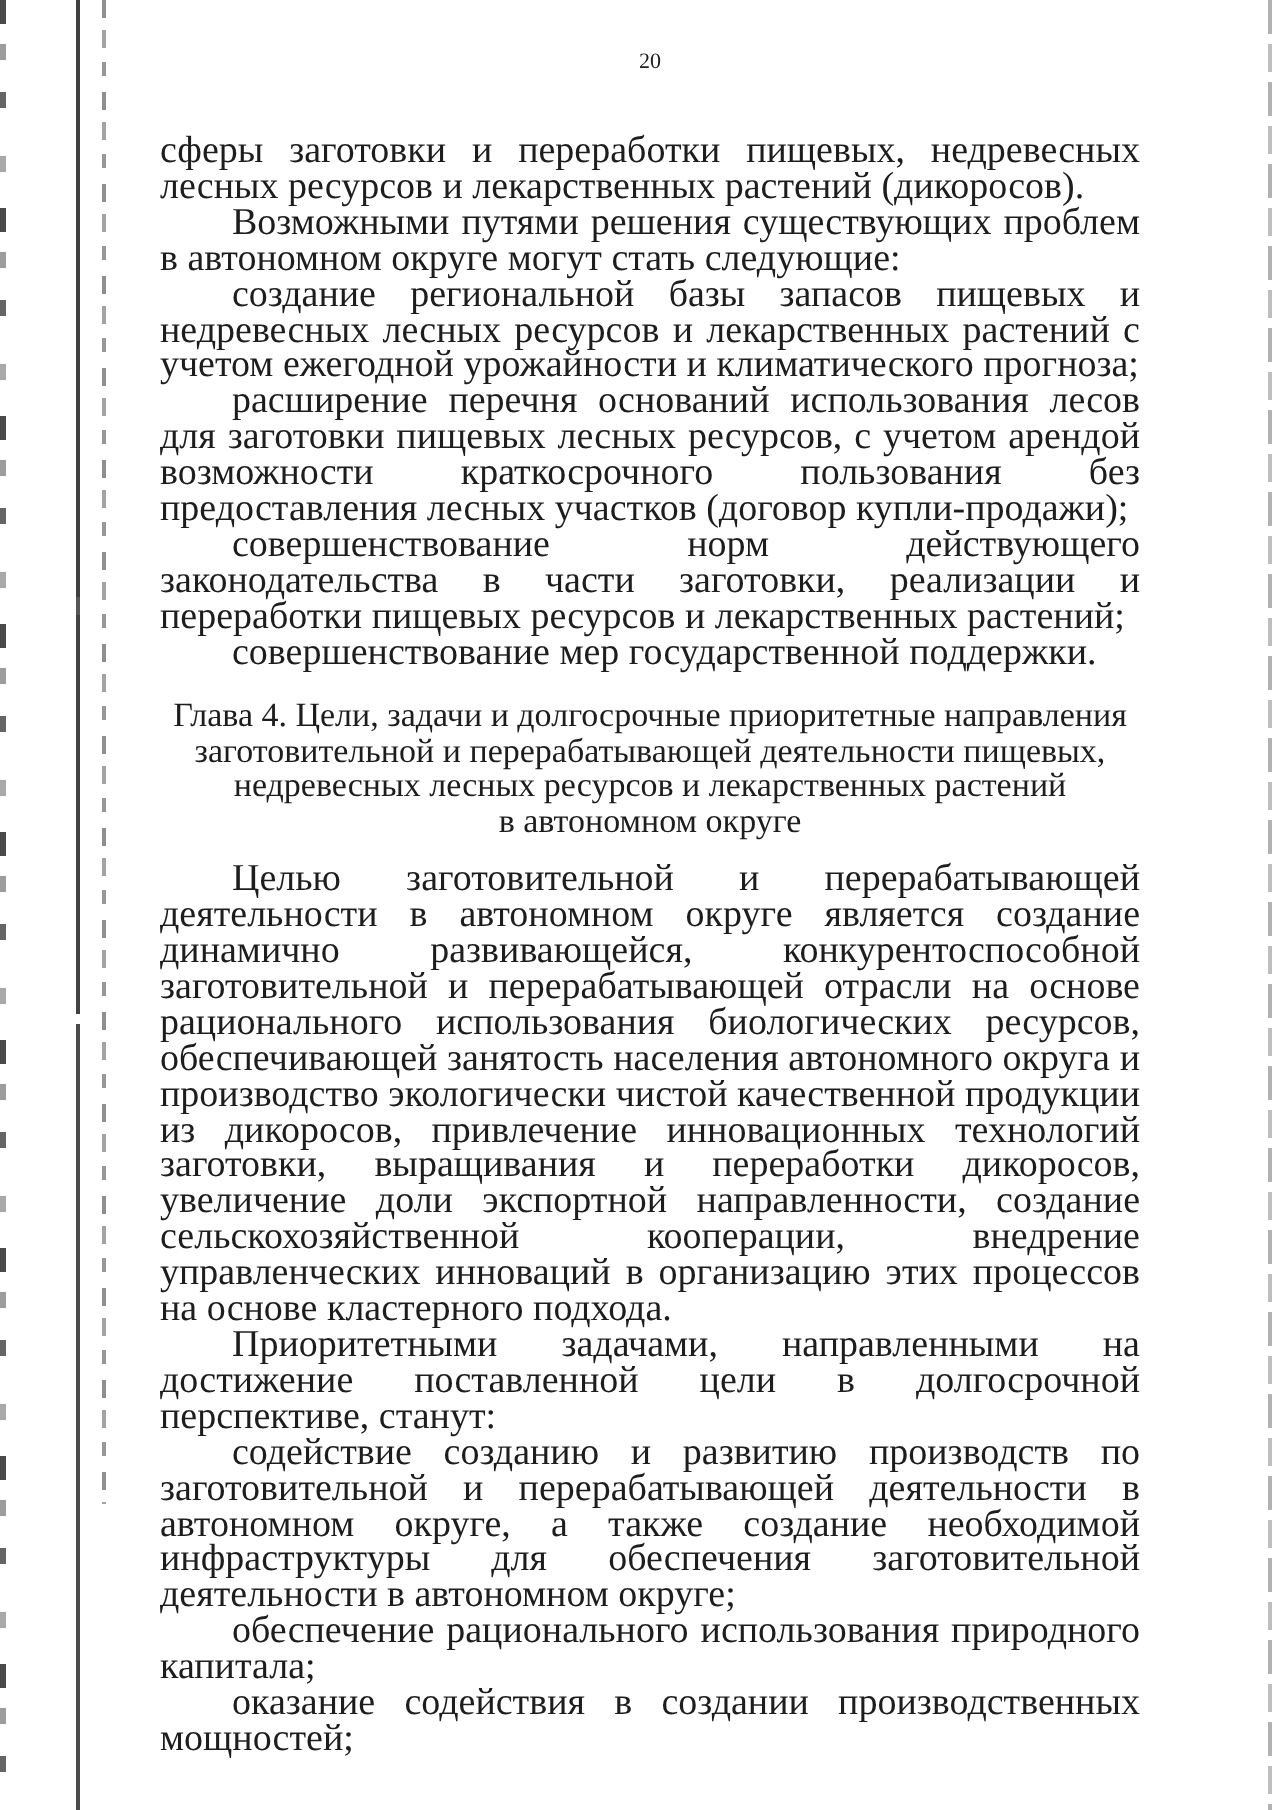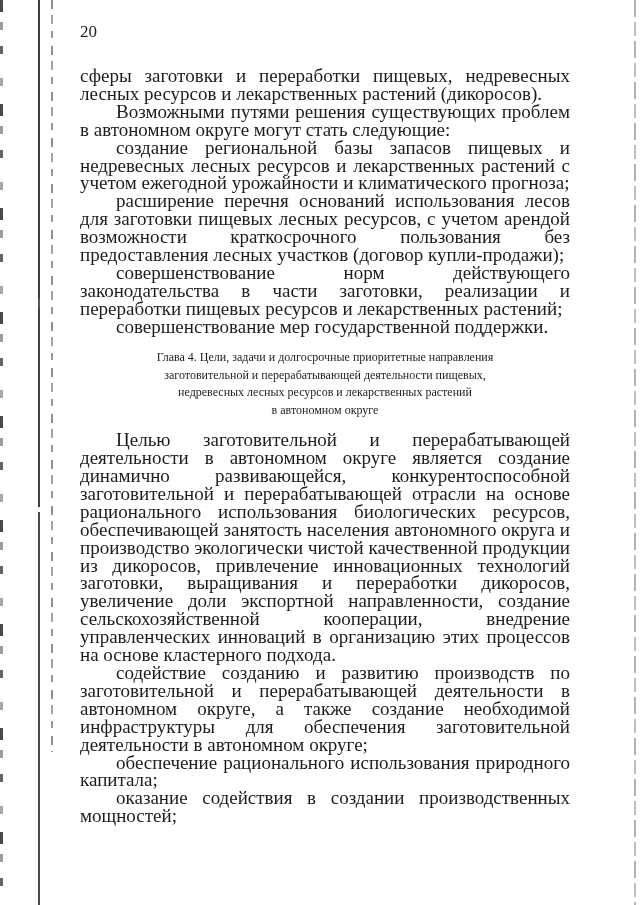--- a/index.html
+++ b/index.html
@@ -47,38 +47,39 @@
       #bebebe 22px 36px, transparent 36px 41px
     );
   }
 
   .content {
     position: absolute;
     left: 80px; width: 490px; top: 0;
     padding-top: 24px;
   }
   .page-number {
-    font-size: 17px;
+    text-align: center;
+    font-size: 11px;
     line-height: 15px;
     margin: 0 0 28px 0;
   }
   .para {
     margin: 0;
     font-size: 19px;
     line-height: 17.9px;
     text-align: justify;
     text-indent: 36px;
   }
   .para.noindent { text-indent: 0; }
   .heading {
     margin: 13px 0 11px 0;
     text-align: center;
   }
   .heading div {
-    font-size: 12px;
+    font-size: 17px;
     line-height: 17.9px;
   }
 </style>
 </head>
 <body>
 
 <div class="page">
 
   <div class="edge-strip"></div>
   <div class="line-solid"></div>
@@ -103,20 +104,21 @@
 
     <div class="heading">
       <div>Глава 4. Цели, задачи и долгосрочные приоритетные направления</div>
       <div>заготовительной и перерабатывающей деятельности пищевых,</div>
       <div>недревесных лесных ресурсов и лекарственных растений</div>
       <div>в автономном округе</div>
     </div>
 
     <p class="para">Целью заготовительной и перерабатывающей деятельности в автономном округе является создание динамично развивающейся, конкурентоспособной заготовительной и перерабатывающей отрасли на основе рационального использования биологических ресурсов, обеспечивающей занятость населения автономного округа и производство экологически чистой качественной продукции из дикоросов, привлечение инновационных технологий заготовки, выращивания и переработки дикоросов, увеличение доли экспортной направленности, создание сельскохозяйственной кооперации, внедрение управленческих инноваций в организацию этих процессов на основе кластерного подхода.</p>
 
+    <p class="para">Приоритетными задачами, направленными на достижение поставленной цели в долгосрочной перспективе, станут:</p>
 
     <p class="para">содействие созданию и развитию производств по заготовительной и перерабатывающей деятельности в автономном округе, а также создание необходимой инфраструктуры для обеспечения заготовительной деятельности в автономном округе;</p>
 
     <p class="para">обеспечение рационального использования природного капитала;</p>
 
 
 
     <p class="para">оказание содействия в создании производственных мощностей;</p>
 
   </div>

